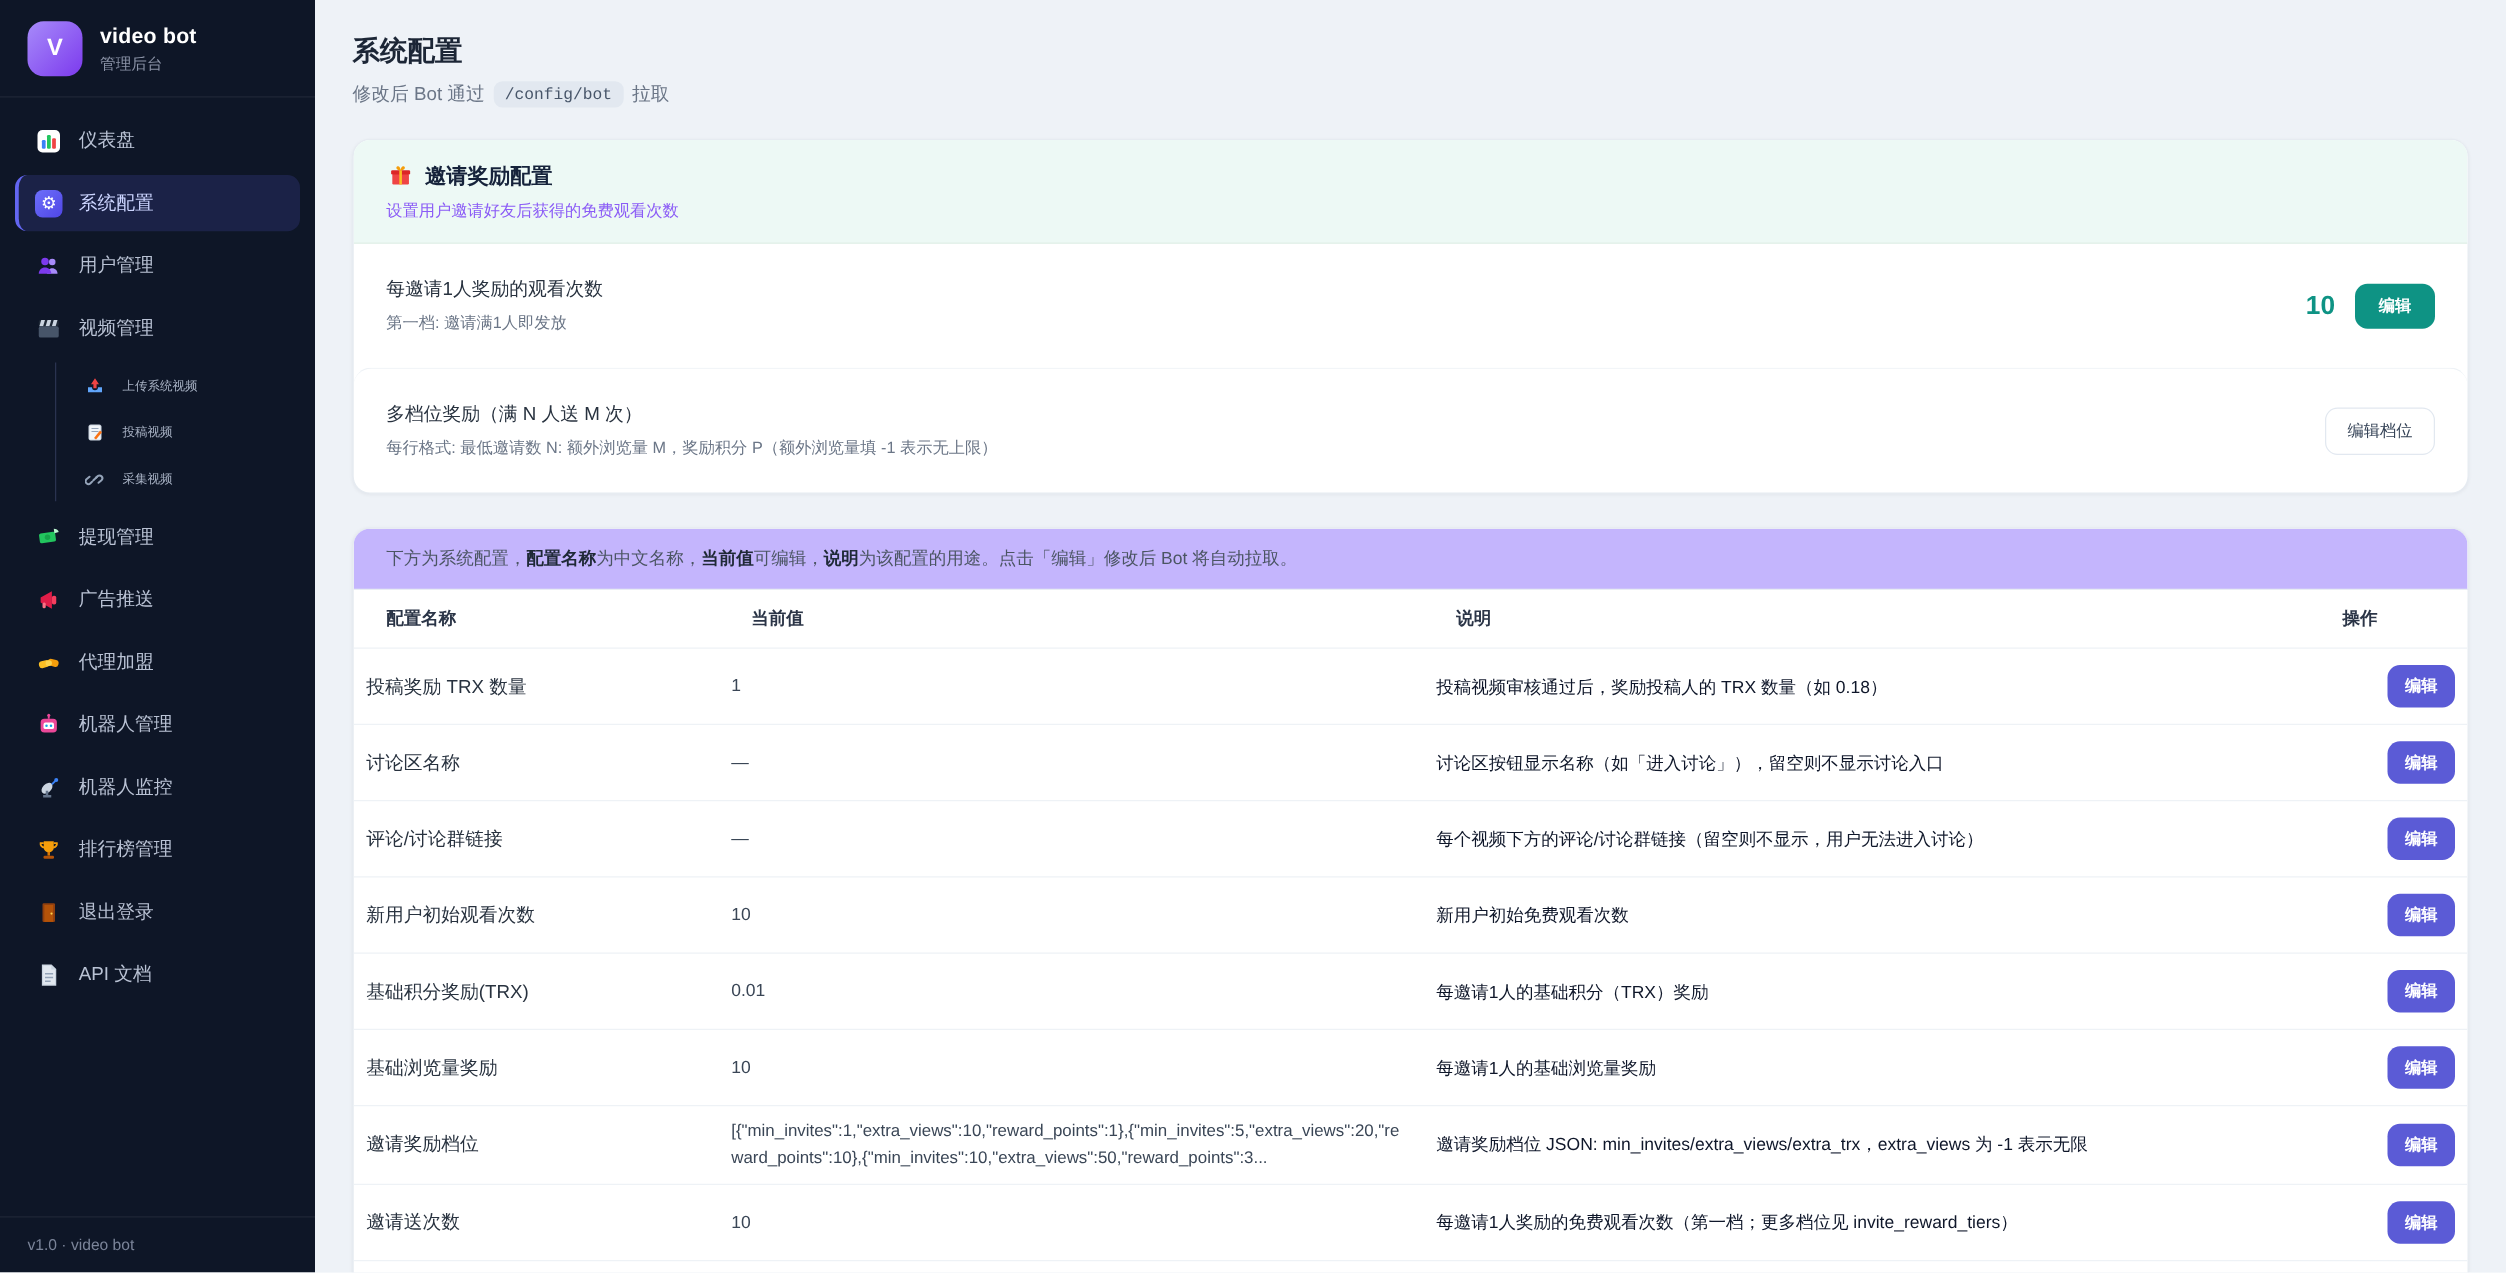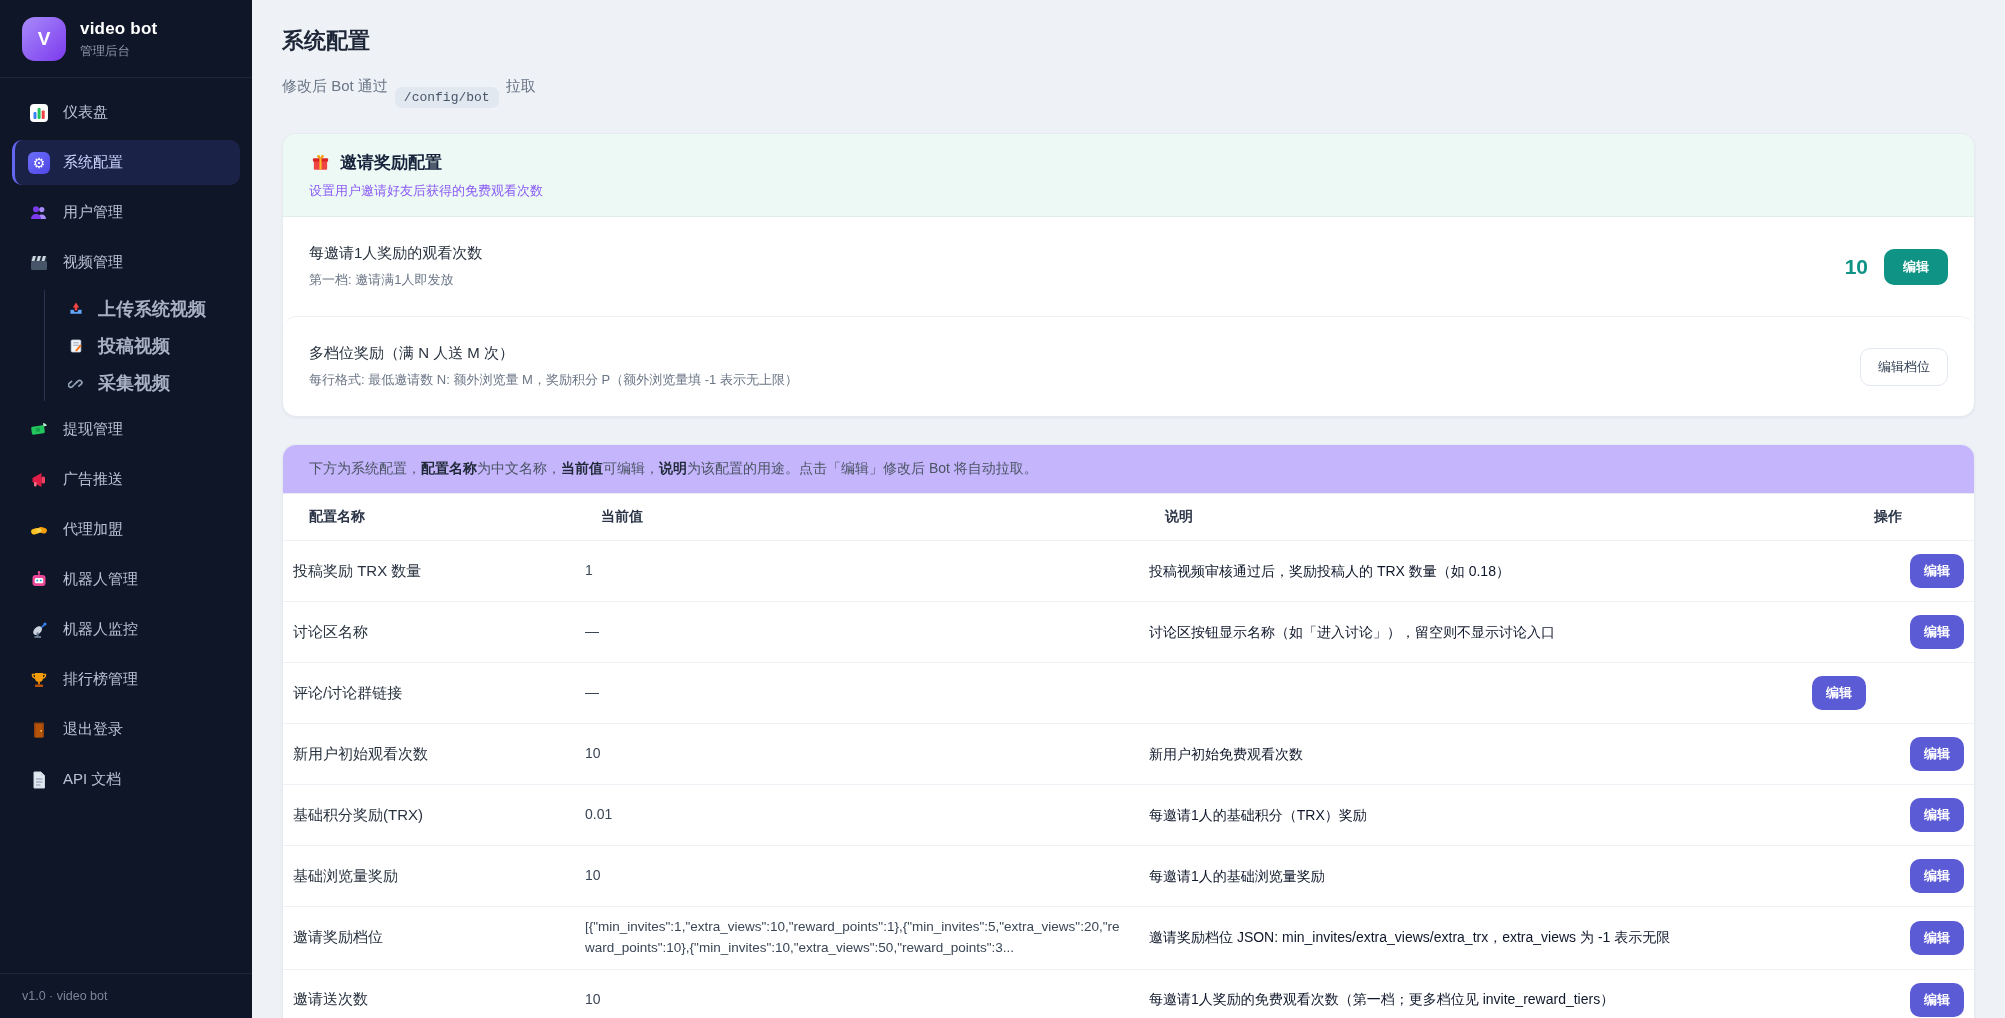--- a/index.html
+++ b/index.html
@@ -22,36 +22,36 @@
   .brand-title { color:#fff; font-weight:bold; font-size:17px; letter-spacing:.2px; }
   .brand-sub { color:#8b93a7; font-size:12.5px; margin-top:4px; }
   .nav { padding:12px 12px 0 12px; flex:1; overflow:hidden; }
   .side-item { display:flex; align-items:center; gap:13px; height:45px; padding:0 13px;
                border-radius:10px; margin-bottom:5px; cursor:pointer;
                color:#b9c2d4; font-size:15px; border-left:3px solid transparent; }
   .side-item.active { background:rgba(99,102,241,.16); border-left:3px solid #6366f1;
                       color:#ccd5ff; }
   .subgroup { margin:2px 0 6px 32px; border-left:1px solid #2a3350; padding-left:12px; }
   .sub-item { display:flex; align-items:center; gap:11px; height:37px; padding:0 8px;
-              border-radius:8px; color:#a8b2c4; font-size:18px; cursor:pointer;font-weight:bold; }
+              border-radius:8px; color:#a8b2c4; font-size:10px; cursor:pointer; }
   .icon-box { width:22px; height:22px; display:flex; align-items:center; justify-content:center; flex:none; }
   .icon-box svg { display:block; }
   .gear-tile { width:22px; height:22px; border-radius:6px;
                background:linear-gradient(135deg,#6d6ffa,#4f46e5);
                display:flex; align-items:center; justify-content:center;
                color:#fff; font-size:14px; line-height:1;
                font-family:"DejaVu Sans",sans-serif; }
   .side-footer { border-top:1px solid rgba(255,255,255,.07); padding:15px 22px;
                  color:#7b8499; font-size:12.5px; }
   
   .main { flex:1; padding:26px 30px 0 30px; overflow:hidden; background:#eef2f7; }
   .page-title { font-size:22px; font-weight:bold; color:#1c2636; }
   .page-sub { margin-top:9px; font-size:15px; color:#6b7687; display:flex; align-items:center; gap:7px; }
   .code-pill { font-family:"Liberation Mono","DejaVu Sans Mono",monospace; font-size:13px;
-               background:#e2e8f0; color:#475569; padding:3px 9px; border-radius:7px;margin-top:22px; }
+               background:#e2e8f0; color:#475569; padding:3px 9px; border-radius:7px; }
   .card { background:#fff; border:1px solid #e6ebf1; border-radius:14px;
           box-shadow:0 1px 3px rgba(16,24,40,.05); overflow:hidden; }
   .card.invite { margin-top:25px; }
   .invite-head { background:#edf9f5; padding:17px 26px 16px; border-bottom:1px solid #e1efe8; }
   .invite-title { font-size:17px; font-weight:bold; color:#16233b; display:flex; align-items:center; gap:9px; }
   .invite-sub { font-size:13px; color:#8b5cf6; margin-top:8px; }
   .crow { display:flex; align-items:center; justify-content:space-between; padding:27px 26px; }
   .crow + .crow { border-top:1px solid #eef2f6;border-radius:14px; }
   .crow-name { font-size:15px; color:#28323f; }
   .crow-sub { font-size:13px; color:#6b7687; margin-top:8px; }
@@ -335,20 +335,21 @@
     </div>
     <div class="trow">
       <div class="cell-name">讨论区名称</div>
       <div class="cell-val">—</div>
       <div class="cell-desc">讨论区按钮显示名称（如「进入讨论」），留空则不显示讨论入口</div>
       <div class="cell-act"><button class="btn-purple">编辑</button></div>
     </div>
     <div class="trow">
       <div class="cell-name">评论/讨论群链接</div>
       <div class="cell-val">—</div>
+      <div class="cell-desc">每个视频下方的评论/讨论群链接（留空则不显示，用户无法进入讨论）</div>
       <div class="cell-act"><button class="btn-purple">编辑</button></div>
     </div>
     <div class="trow">
       <div class="cell-name">新用户初始观看次数</div>
       <div class="cell-val">10</div>
       <div class="cell-desc">新用户初始免费观看次数</div>
       <div class="cell-act"><button class="btn-purple">编辑</button></div>
     </div>
     <div class="trow">
       <div class="cell-name">基础积分奖励(TRX)</div>

